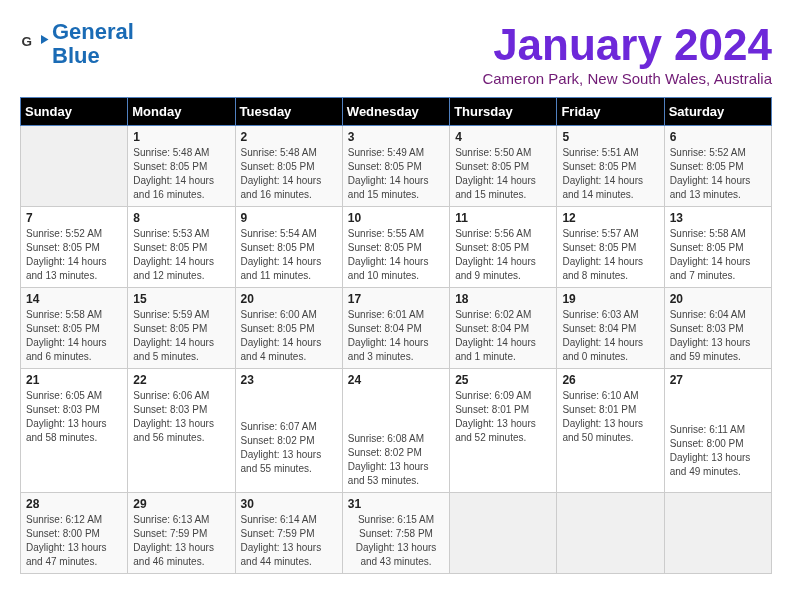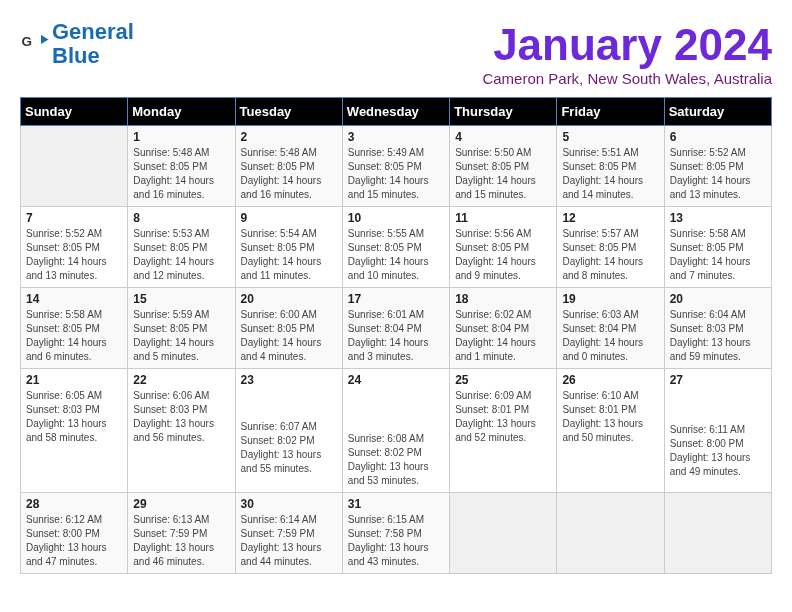--- a/index.html
+++ b/index.html
@@ -338,21 +338,21 @@
         </td>
         <td>
           <div class="day-num">30</div>
           <div class="day-info" style="white-space: pre-line;">Sunrise: 6:14 AM
 Sunset: 7:59 PM
 Daylight: 13 hours
 and 44 minutes.</div>
         </td>
         <td>
           <div class="day-num">31</div>
-          <div class="day-info" style="white-space: pre-line;">Sunrise: 6:15 AM
+          <div class="day-info" style="white-space: pre-line; text-align: center;">Sunrise: 6:15 AM
 Sunset: 7:58 PM
 Daylight: 13 hours
 and 43 minutes.</div>
         </td>
         <td class="empty-cell"></td>
         <td class="empty-cell"></td>
         <td class="empty-cell"></td>
       </tr>
     </tbody>
 </table>

